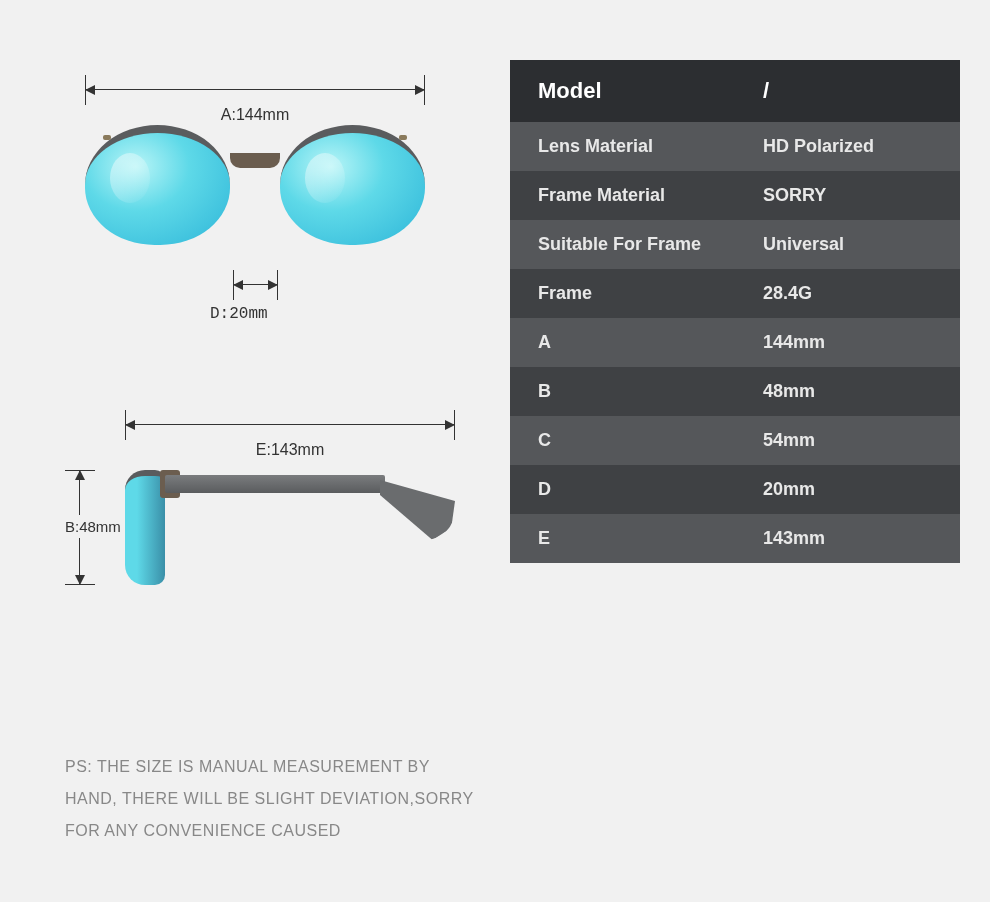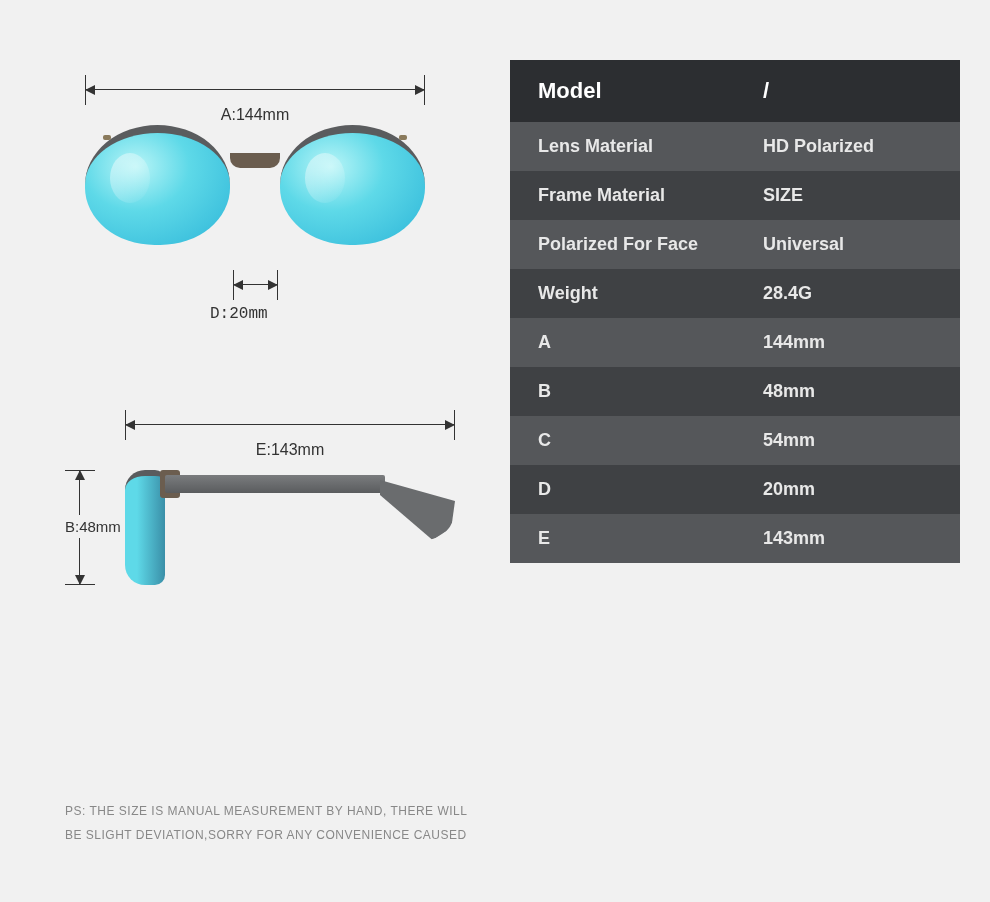--- a/index.html
+++ b/index.html
@@ -194,21 +194,21 @@
     .dim-b-at { position: absolute; left: 10px; top: 0; border-left: 5px solid transparent; border-right: 5px solid transparent; border-bottom: 10px solid #333; }
     .dim-b-ab { position: absolute; left: 10px; bottom: 0; border-left: 5px solid transparent; border-right: 5px solid transparent; border-top: 10px solid #333; }
     .dim-b-label { position: absolute; top: 105px; left: 0; color: #333; font-size: 15px; background: #f1f1f1; padding: 3px 0; width: 62px; text-align: left; }
     
     .ps-note {
       position: absolute;
       bottom: 55px;
       left: 65px;
       width: 420px;
       color: #888;
-      font-size: 12px;
+      font-size: 16px;
       letter-spacing: 0.5px;
       line-height: 2;
     }
   </style>
 </head>
 <body>
 
 <div class="left-panel">
   <div class="front-view">
     <div class="dim-line-a">
@@ -272,28 +272,28 @@
         <tr>
       <td>Model</td>
       <td>/</td>
     </tr>
     <tr>
           <td>Lens Material</td>
           <td>HD Polarized</td>
         </tr>
     <tr>
           <td>Frame Material</td>
-          <td>SIZE</td>
-        </tr>
-    <tr>
-          <td>Polarized For Face</td>
+          <td>SORRY</td>
+        </tr>
+    <tr>
+          <td>Suitable For Frame</td>
           <td>Universal</td>
         </tr>
     <tr>
-          <td>Weight</td>
+          <td>Frame</td>
           <td>28.4G</td>
         </tr>
     <tr>
           <td>A</td>
           <td>144mm</td>
         </tr>
     <tr>
           <td>B</td>
           <td>48mm</td>
         </tr>

